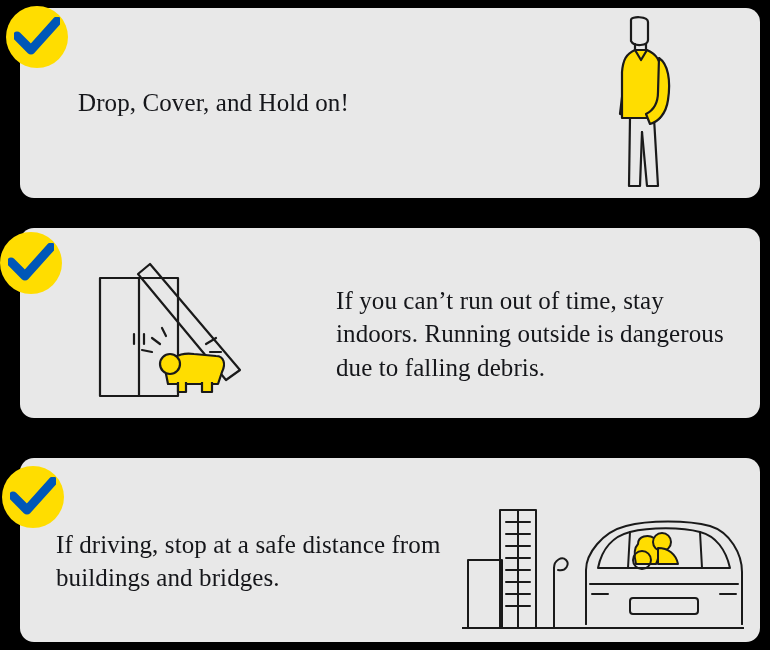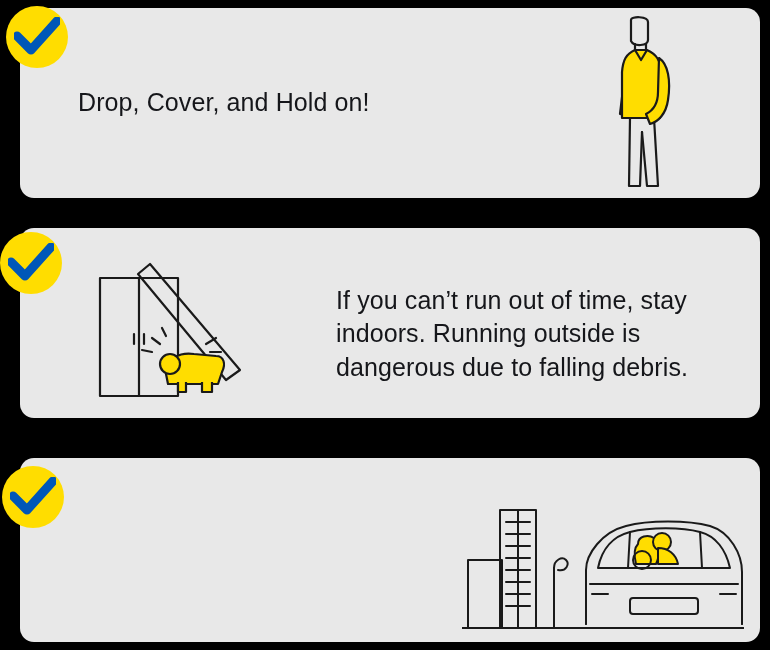--- a/index.html
+++ b/index.html
@@ -11,20 +11,21 @@
     width: 770px;
     height: 650px;
     font-family: "Liberation Sans", sans-serif;
     overflow: hidden;
   }
   .board {
     position: relative;
     width: 770px;
     height: 650px;
     background: #000000;
+    font-family: Liberation Serif, serif;
   }
   .card {
     position: absolute;
     background: #e8e8e8;
     border-radius: 14px;
     box-sizing: border-box;
   }
   .card-1 { left: 20px; top: 8px;   width: 740px; height: 190px; }
   .card-2 { left: 20px; top: 228px; width: 740px; height: 190px; }
   .card-3 { left: 20px; top: 458px; width: 740px; height: 184px; }
@@ -128,20 +129,21 @@
       <path d="M112 130 L112 140 L122 140 L122 130" fill="#ffdd00" stroke="#1a1a1a" stroke-width="2.2" stroke-linejoin="round"></path>
     </svg>
   </div>
 
   <div class="card card-3"></div>
   <div class="check-badge badge-3">
     <svg width="46" height="40" viewBox="0 0 46 40" aria-hidden="true">
       <path d="M3 19 L17 33 L43 4" fill="none" stroke="#0057b8" stroke-width="9" stroke-linecap="round" stroke-linejoin="round"></path>
     </svg>
   </div>
+  <div class="card-text text-3">If driving, stop at a safe distance from buildings and bridges.</div>
   <div class="art art-3">
     <svg width="282" height="140" viewBox="0 0 282 140" aria-hidden="true">
       <g fill="none" stroke="#1a1a1a" stroke-width="2" stroke-linecap="round" stroke-linejoin="round">
 
         <rect x="38" y="12" width="36" height="118"></rect>
         <path d="M44 24 h24 M44 36 h24 M44 48 h24 M44 60 h24 M44 72 h24 M44 84 h24 M44 96 h24 M44 108 h24"></path>
         <path d="M56 12 L56 130"></path>
 
         <rect x="6" y="62" width="34" height="68"></rect>
 

